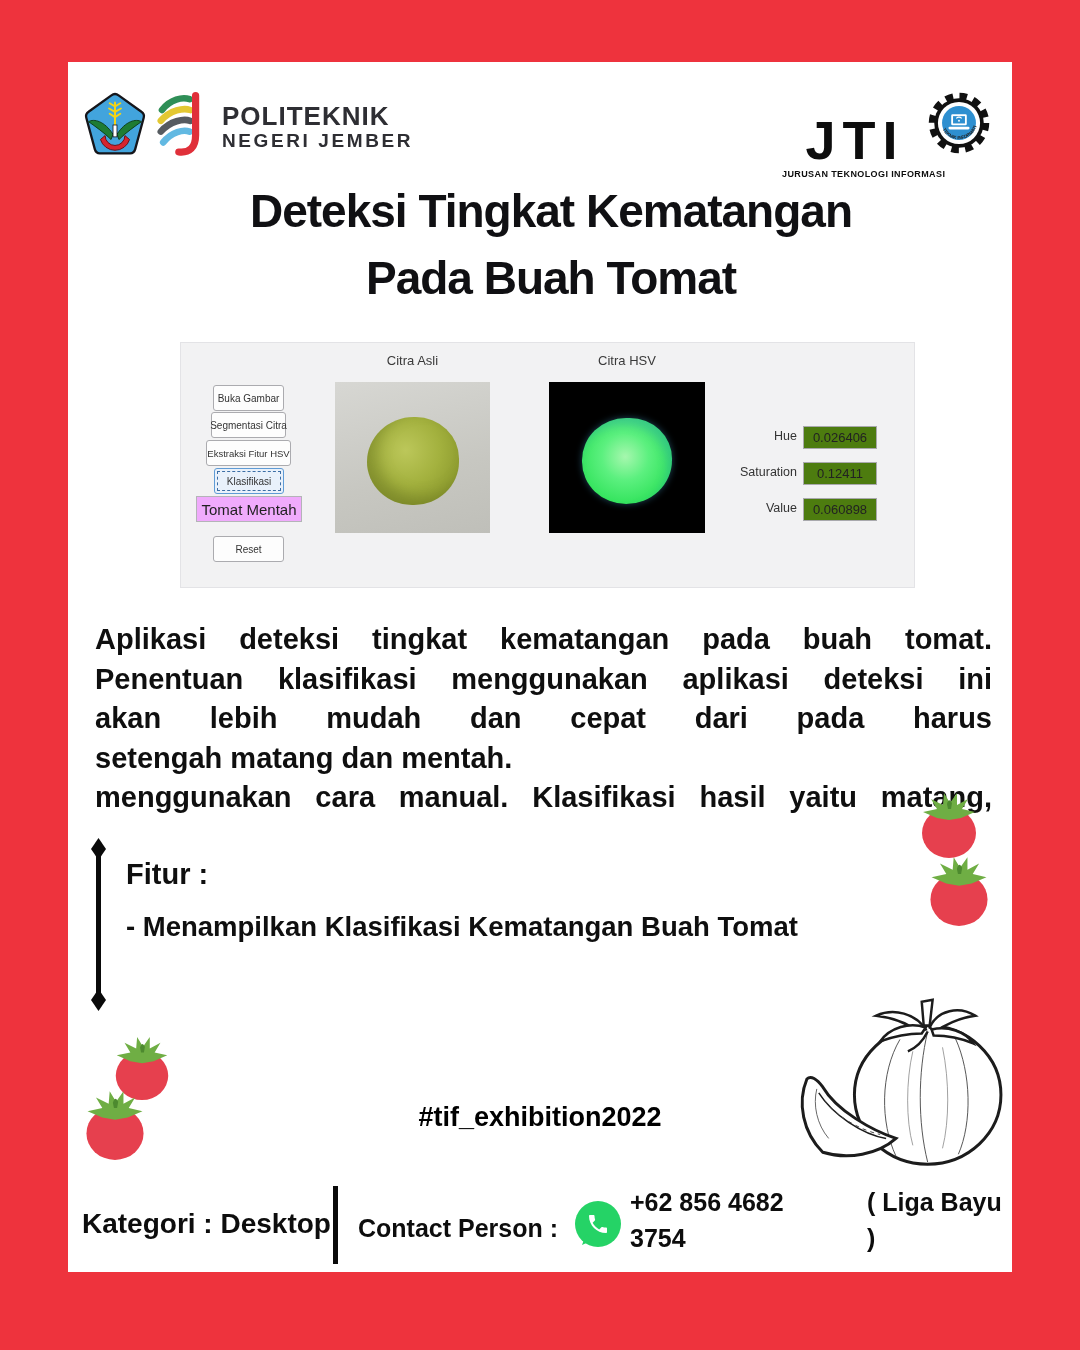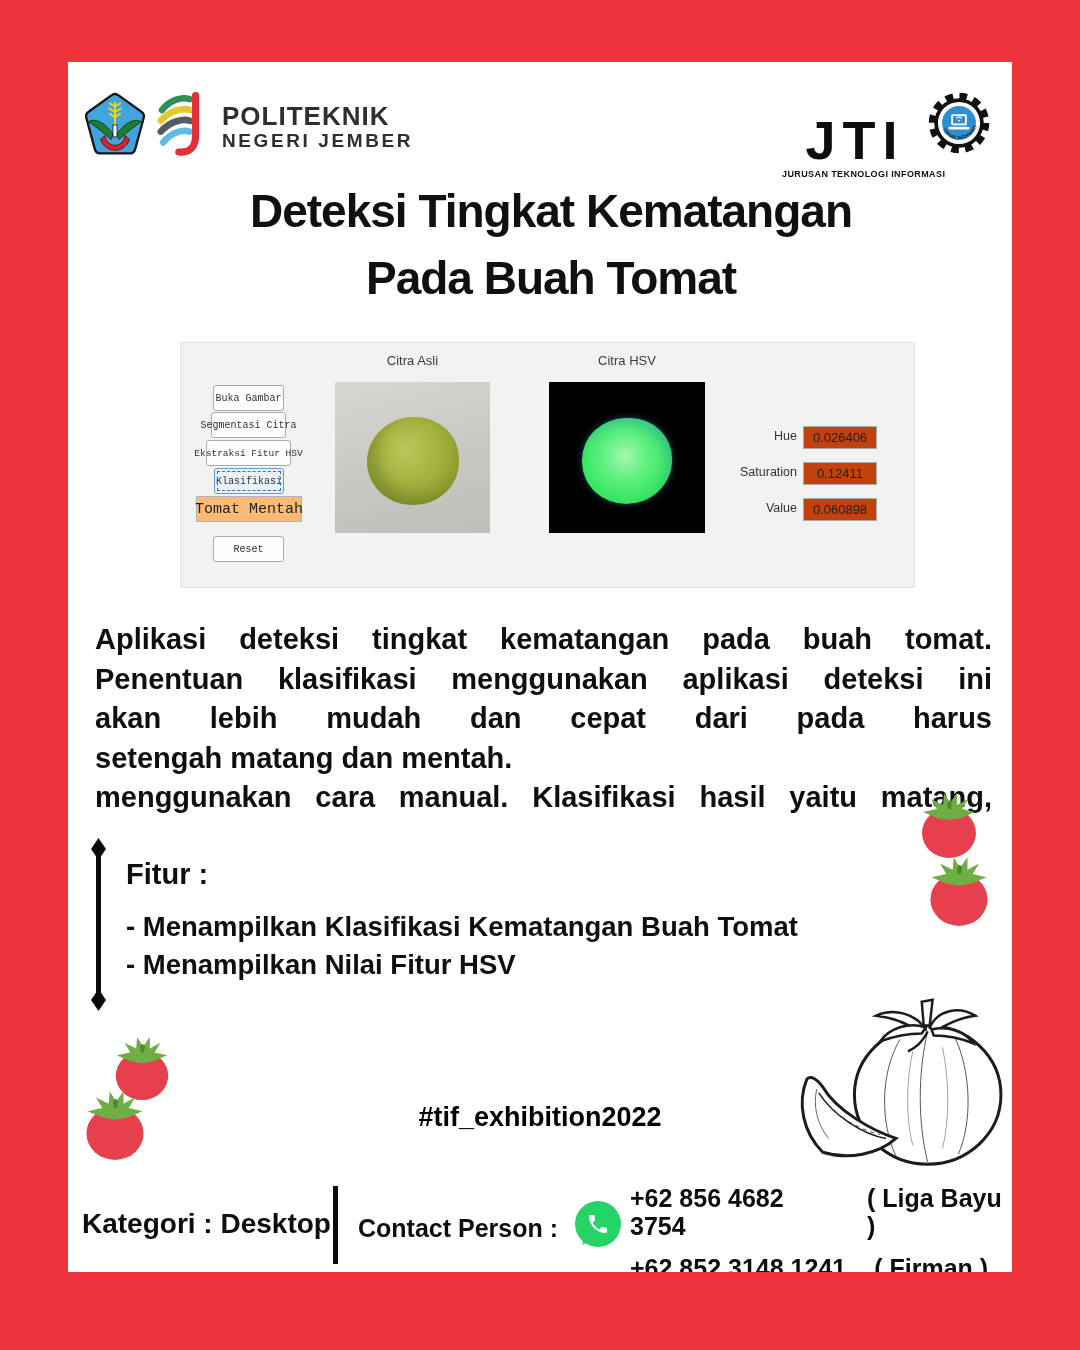--- a/index.html
+++ b/index.html
@@ -20,45 +20,45 @@
   .jti-gear{left:858px;top:28px;width:66px;height:66px;}
 
   
   .title{left:0;right:0;top:116px;text-align:center;color:#101013;font-weight:bold;
          font-size:46px;line-height:67px;letter-spacing:-1px;padding-left:22px;}
 
   
   .app{left:112px;top:280px;width:733px;height:244px;background:#f2f2f3;border:1px solid #e3e3e6;}
   .btn{position:absolute;background:#fdfdfd;border:1px solid #ababaf;border-radius:3px;color:#333;
        font-size:10px;display:flex;align-items:center;justify-content:center;white-space:nowrap;
-       font-family:Liberation Mono, monospace;padding:12px;box-sizing:border-box;}
+       font-family:Liberation Sans, sans-serif;padding:12px;box-sizing:border-box;}
   .b-open{left:32px;top:42px;width:71px;height:19px;}
   .b-seg{left:30px;top:69px;width:75px;height:19px;}
   .b-ext{left:25px;top:97px;width:85px;height:19px;font-size:9.5px;}
   .b-cls{left:33px;top:125px;width:70px;height:21px;background:#e9f1fb;border:1px solid #5f9bd5;
          outline:1px dashed #3c6ea5;outline-offset:-4px;}
-  .result{left:15px;top:153px;width:106px;height:26px;background:#fdba74;border:1px solid #b4b4b8;
+  .result{left:15px;top:153px;width:106px;height:26px;background:#f0abfc;border:1px solid #b4b4b8;
           border-radius:0;font-size:15px;color:#1f1f1f;}
   .b-reset{left:32px;top:193px;width:71px;height:21px;}
   .img-label{position:absolute;top:10px;height:18px;font-size:13px;color:#3a3a3a;text-align:center;}
   .lab-asli{left:154px;width:155px;}
   .lab-hsv{left:368px;width:156px;}
   .img{position:absolute;top:39px;height:151px;}
   .img-asli{left:154px;width:155px;background:linear-gradient(165deg,#d7d7d3 0%,#c7c7c1 60%,#bfbfb9 100%);}
   .img-hsv{left:368px;width:156px;background:#000;}
   .tomato-green{position:absolute;left:50%;top:52%;width:92px;height:88px;transform:translate(-50%,-50%);
     border-radius:52% 48% 50% 50%;
     background:radial-gradient(circle at 42% 38%,#bcc75a 0%,#a3b13e 45%,#8e9c2f 75%,#7d8a28 100%);
     box-shadow:inset 10px -8px 14px rgba(90,100,30,.35);}
   .blob{position:absolute;left:50%;top:52%;width:90px;height:86px;transform:translate(-50%,-50%);
     border-radius:50% 48% 52% 50%;
     background:radial-gradient(circle at 48% 45%,#a6f7ae 0%,#5cf07f 35%,#35e45e 70%,#28cf52 100%);
     box-shadow:0 0 7px rgba(90,200,255,.35), inset -5px 7px 9px rgba(40,120,220,.25);}
   .f-label{position:absolute;left:520px;width:96px;text-align:right;font-size:12.5px;color:#333;}
-  .f-box{position:absolute;left:622px;width:74px;height:23px;background:#c2410c;border:1px solid #a9a9ad;
+  .f-box{position:absolute;left:622px;width:74px;height:23px;background:#4d7c0f;border:1px solid #a9a9ad;
          font-size:13px;color:#222;display:flex;align-items:center;justify-content:center;box-sizing:border-box;}
 
   
   .desc{left:27px;top:558px;width:897px;color:#0f0f0f;font-weight:bold;font-size:29px;}
   .desc .line{text-align:justify;text-align-last:justify;line-height:39.5px;height:39.5px;overflow:visible;}
   .desc .line.last{text-align-last:left;}
 
   
   .feat-line{left:28px;top:788px;width:5px;height:150px;background:#0a0a0a;}
   .feat-diamond{width:15px;height:22px;left:23px;background:#0a0a0a;
@@ -78,21 +78,21 @@
   .tom-l1{left:42px;top:972px;width:64px;height:68px;}
   .tom-l2{left:12px;top:1026px;width:70px;height:74px;}
   .sketch{left:708px;top:920px;width:240px;height:198px;}
 
   
   .category{left:14px;top:1146px;font-size:28px;font-weight:bold;color:#0d0d0d;}
   .divider{left:265px;top:1124px;width:5px;height:78px;background:#0a0a0a;}
   .contact-label{left:290px;top:1152px;font-size:25px;font-weight:bold;color:#0d0d0d;}
   .wa{left:506px;top:1138px;width:48px;height:48px;}
   .contact-rows{left:562px;top:1122px;}
-  .c-row{display:flex;gap:28px;font-size:25px;font-weight:bold;color:#0d0d0d;line-height:28px;}
+  .c-row{display:flex;gap:28px;font-size:25px;font-weight:bold;color:#0d0d0d;line-height:36px;}
   .c-row + .c-row{margin-top:14px;}
 </style>
 </head>
 <body>
 
 <svg width="0" height="0" style="position:absolute" aria-hidden="true">
   <symbol id="sym-tomato" viewBox="0 0 64 70">
     <ellipse cx="32" cy="43" rx="27" ry="25" fill="#e6404e"></ellipse>
     <path d="M6,22 L20,19 L14,9 L26,15 L27,3 L33,13 L40,3 L40,15 L51,9 L45,19 L58,22 L44,28 L32,30 L20,28 Z" fill="#6fae44"></path>
     <path d="M30 14 Q32 7 35 13 L34 19 L31 19 Z" fill="#4d8a2f"></path>
@@ -221,21 +221,20 @@
     <div class="line">akan lebih mudah dan cepat dari pada harus</div>
     <div class="line last">setengah matang dan mentah.</div>
     <div class="line">menggunakan cara manual. Klasifikasi hasil yaitu matang,</div>
   </div>
 
   <div class="abs feat-diamond fd-top"></div>
   <div class="abs feat-line"></div>
   <div class="abs feat-diamond fd-bot"></div>
   <div class="abs feat-head">Fitur :</div>
   <div class="abs feat-item fi-1">- Menampilkan Klasifikasi Kematangan Buah Tomat</div>
-  <div class="abs feat-item fi-2">- Menampilkan Nilai Fitur HSV</div>
 
   <svg class="tom tom-r1" viewBox="0 0 64 70">
       <use href="#sym-tomato"></use>
     </svg>
   <svg class="tom tom-r2" viewBox="0 0 64 70">
       <use href="#sym-tomato"></use>
     </svg>
   <svg class="tom tom-l1" viewBox="0 0 64 70">
       <use href="#sym-tomato"></use>
     </svg>

